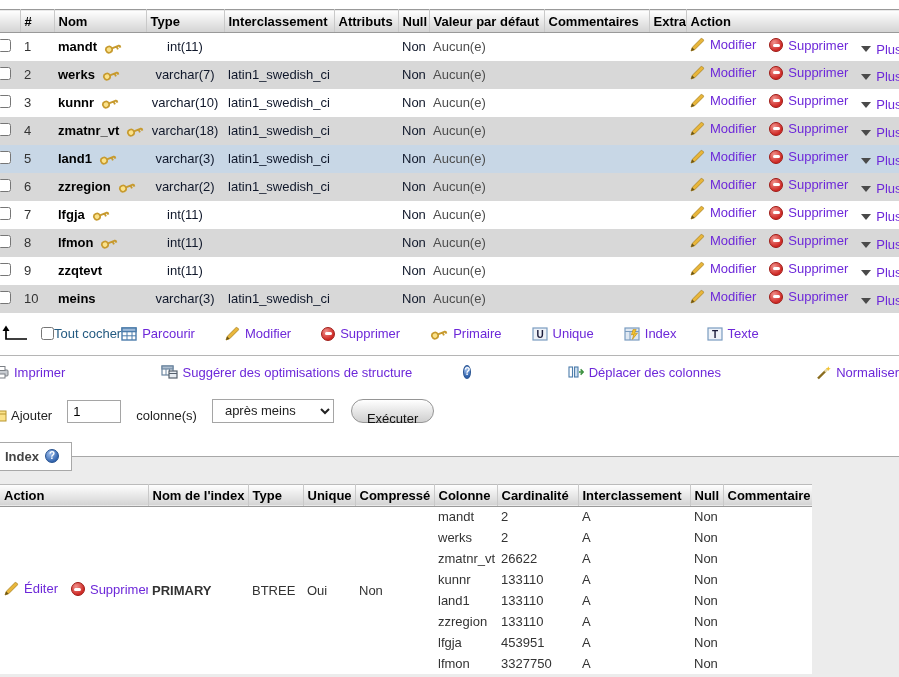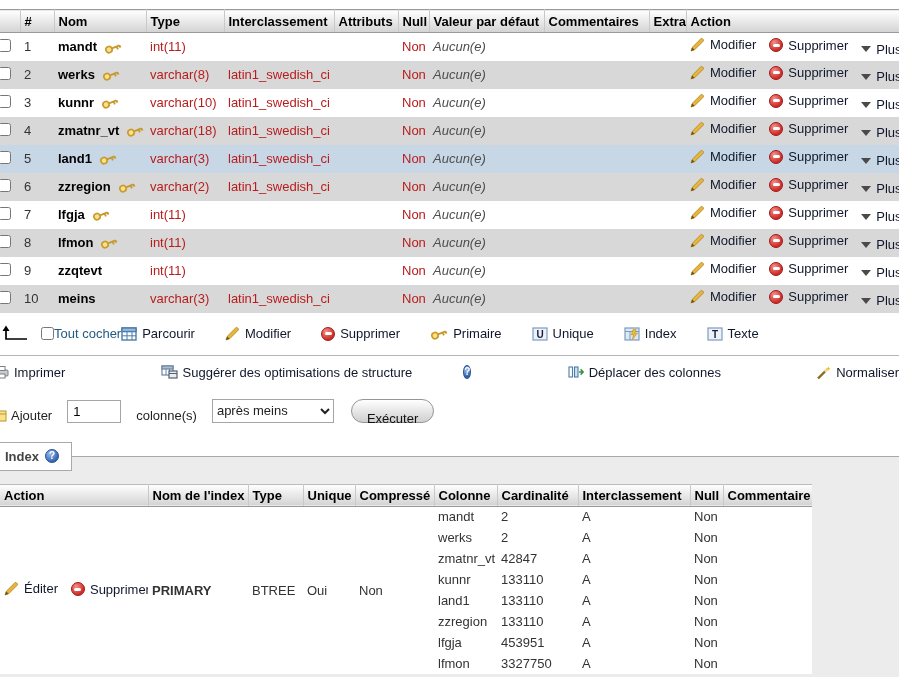--- a/index.html
+++ b/index.html
@@ -1,39 +1,39 @@
 <!DOCTYPE html>
 <html><head>
 <meta charset="utf-8">
 <style>
   * { box-sizing: border-box; }
   html,body { margin:0; padding:0; }
   body {
     width:899px; height:677px; overflow:hidden; background:#fff;
     font-family:"Liberation Sans", sans-serif; font-size:13px; color:#2a2a2a;
   }
-  a { color:#0f172a; text-decoration:none; cursor:pointer; white-space:nowrap; }
+  a { color:#6d28d9; text-decoration:none; cursor:pointer; white-space:nowrap; }
 
   
   table.struct { border-collapse:collapse; table-layout:fixed; width:899px; margin-top:9px; }
   table.struct th {
     background:linear-gradient(#ffffff,#d3d3d3);
     border-top:1px solid #999; border-bottom:1px solid #999; border-right:1px solid #c9c9c9;
     font-weight:bold; text-align:left; padding:0 4px; height:23px; color:#000;
     white-space:nowrap; overflow:hidden; font-size:13px;
   }
   table.struct th:last-child { border-right:none; }
   table.struct td { padding:0 4px; height:28px; white-space:nowrap; overflow:hidden; }
   tr.row-odd  { background:#ffffff; }
   tr.row-even { background:#d8d8d8; }
   tr.row-marked { background:#c8d7e6; }
   td.c-num { color:#333; }
   .fname { font-weight:bold; color:#000; margin-right:7px; }
-  .muted-italic { font-style:italic; color:#4d4d4d; }
-  .celltext { color:#b91c1c; }
+  .muted-italic { color:#4d4d4d; }
+  .celltext { color:#0f172a;text-align:center; }
   .icon { display:inline-block; vertical-align:middle; line-height:0; }
   .act-link { display:inline-flex; align-items:center; gap:5px; margin-right:13px; }
   .act-link:last-child { margin-right:0; }
   .caret { width:0; height:0; border-left:5px solid transparent; border-right:5px solid transparent;
            border-top:6px solid #4a4a4a; display:inline-block; }
   .minus-icon { width:14px; height:14px; border-radius:50%; display:inline-block; position:relative;
     background:radial-gradient(circle at 35% 30%, #f0918c, #cf2a26 70%); border:1px solid #9e1c17; }
   .minus-icon::after { content:''; position:absolute; left:2.5px; right:2.5px; top:4.5px; height:3px;
     background:#fff; border-radius:1.5px; }
   td.c-check input, .selbar input[type=checkbox] { width:13px; height:13px; margin:0; }
@@ -54,21 +54,21 @@
   .toolsbar .act-link { margin-right:0; }
   .toolsbar .gap { width:27px; }
   .cuticon { display:inline-block; overflow:hidden; line-height:0; }
 
   
   .addbar { display:flex; align-items:flex-end; height:34px; }
   .addbar .txt { color:#222; }
   .addbar input[type=text] { width:54px; height:23px; border:1px solid #a5a5a5; padding:2px 5px;
     font:13px "Liberation Sans",sans-serif; margin-left:15px; }
   .addbar select { margin-left:15px; width:122px; height:24px; border:1px solid #a5a5a5;
-    background:#fff; font:13px "Liberation Sans",sans-serif; color:#222; }
+    background:#fff; font:13px "Liberation Sans",sans-serif; color:#222;padding-left:8px; }
   .addbar .lbl2 { margin-left:15px; }
   .exec-btn { margin-left:17px; padding:11px 15px; height:20px; border:1px solid #959595; border-radius:12px;
     background:linear-gradient(#ffffff,#cfcfcf); font:13px "Liberation Sans",sans-serif; color:#111; cursor:pointer; }
 
   
   .index-fieldset { position:relative; margin-top:33px; border-top:1px solid #a8a8a8;
     background:#ececec; height:222px; }
   .index-tab { position:absolute; top:-15px; left:-6px; background:#fff; border:1px solid #a8a8a8;
     padding:0 12px 0 10px; height:29px; display:inline-flex; align-items:center; gap:6px;
     font-weight:bold; color:#444; }
@@ -152,21 +152,21 @@
       </tr>
       <tr class="row-even">
         <td class="c-check"><input type="checkbox" style=""></td>
         <td class="c-num">2</td>
         <td><span class="fname">werks</span><span class="icon"><svg width="18" height="14" viewBox="0 0 18 14">
               <g transform="rotate(-22 9 7)">
                 <circle cx="4.7" cy="7" r="3.1" fill="#fbe289" stroke="#c79a2e" stroke-width="1.7"></circle>
                 <path d="M7.8 7 H16 M13 7 v3.2 M16 7 v2.5" stroke="#c79a2e" stroke-width="1.9" fill="none"></path>
               </g>
             </svg></span></td>
-        <td class="celltext">varchar(8)</td>
+        <td class="celltext">varchar(7)</td>
         <td class="celltext">latin1_swedish_ci</td>
         <td></td>
         <td class="celltext">Non</td>
         <td><span class="muted-italic">Aucun(e)</span></td>
         <td></td>
         <td></td>
         <td><a class="act-link">
             <span class="icon"><svg width="15" height="15" viewBox="0 0 15 15">
                 <path d="M1 14 L2.2 10.4 L10.8 1.8 Q11.6 1 12.6 1.9 L13.2 2.5 Q14 3.4 13.2 4.2 L4.6 12.8 Z" fill="#e9b63a" stroke="#a8821f" stroke-width="0.8"></path>
                 <path d="M1 14 L2.2 10.4 L4.6 12.8 Z" fill="#6b5618"></path>
@@ -622,21 +622,21 @@
           <td rowspan="8"></td>
         </tr>
         <tr>
           <td>werks</td>
           <td>2</td>
           <td>A</td>
           <td>Non</td>
         </tr>
         <tr>
           <td>zmatnr_vt</td>
-          <td>42847</td>
+          <td>26622</td>
           <td>A</td>
           <td>Non</td>
         </tr>
         <tr>
           <td>kunnr</td>
           <td>133110</td>
           <td>A</td>
           <td>Non</td>
         </tr>
         <tr>

